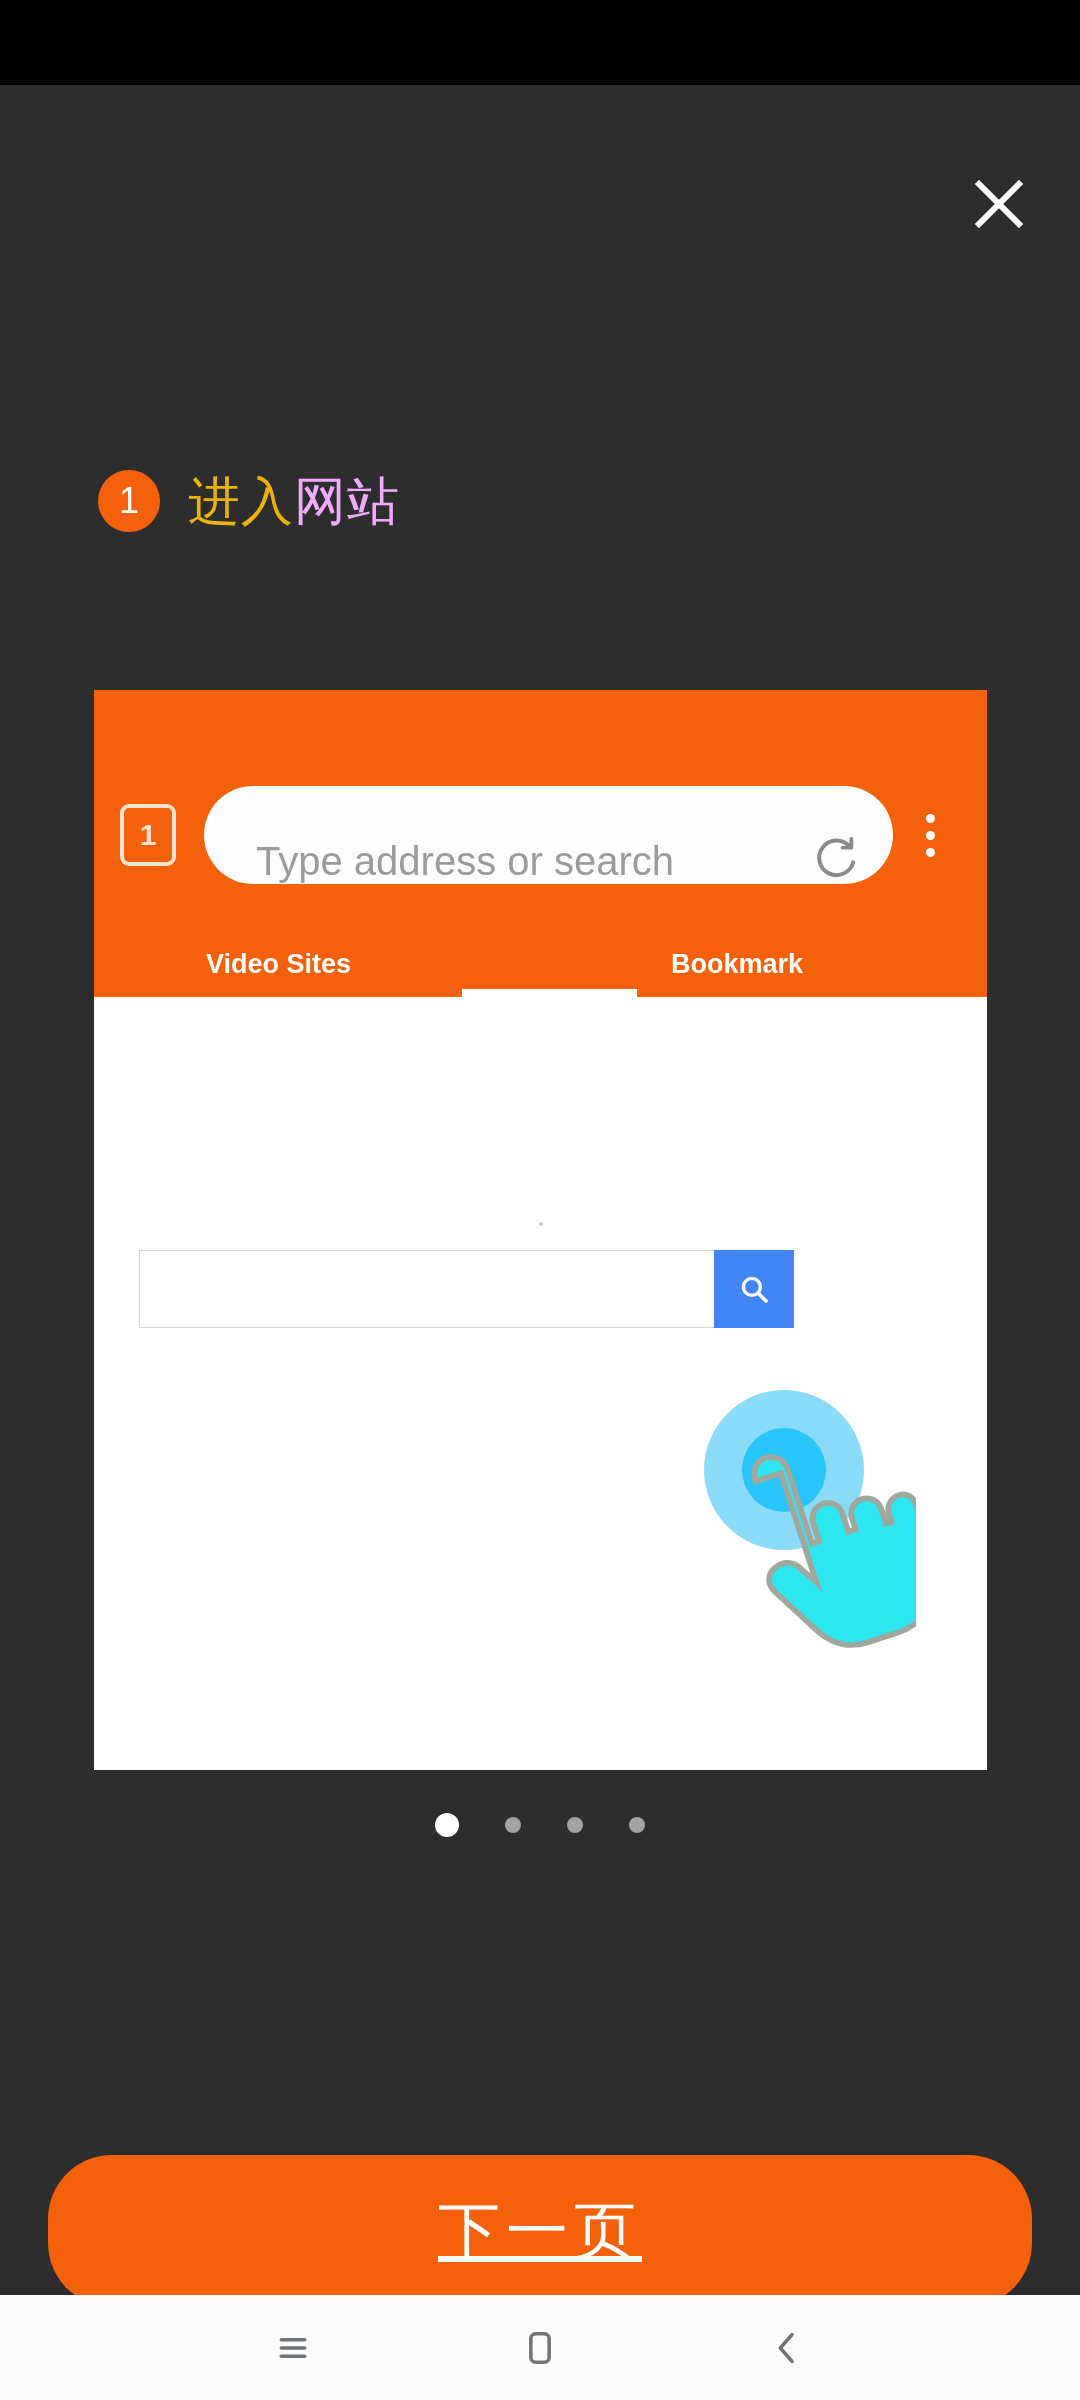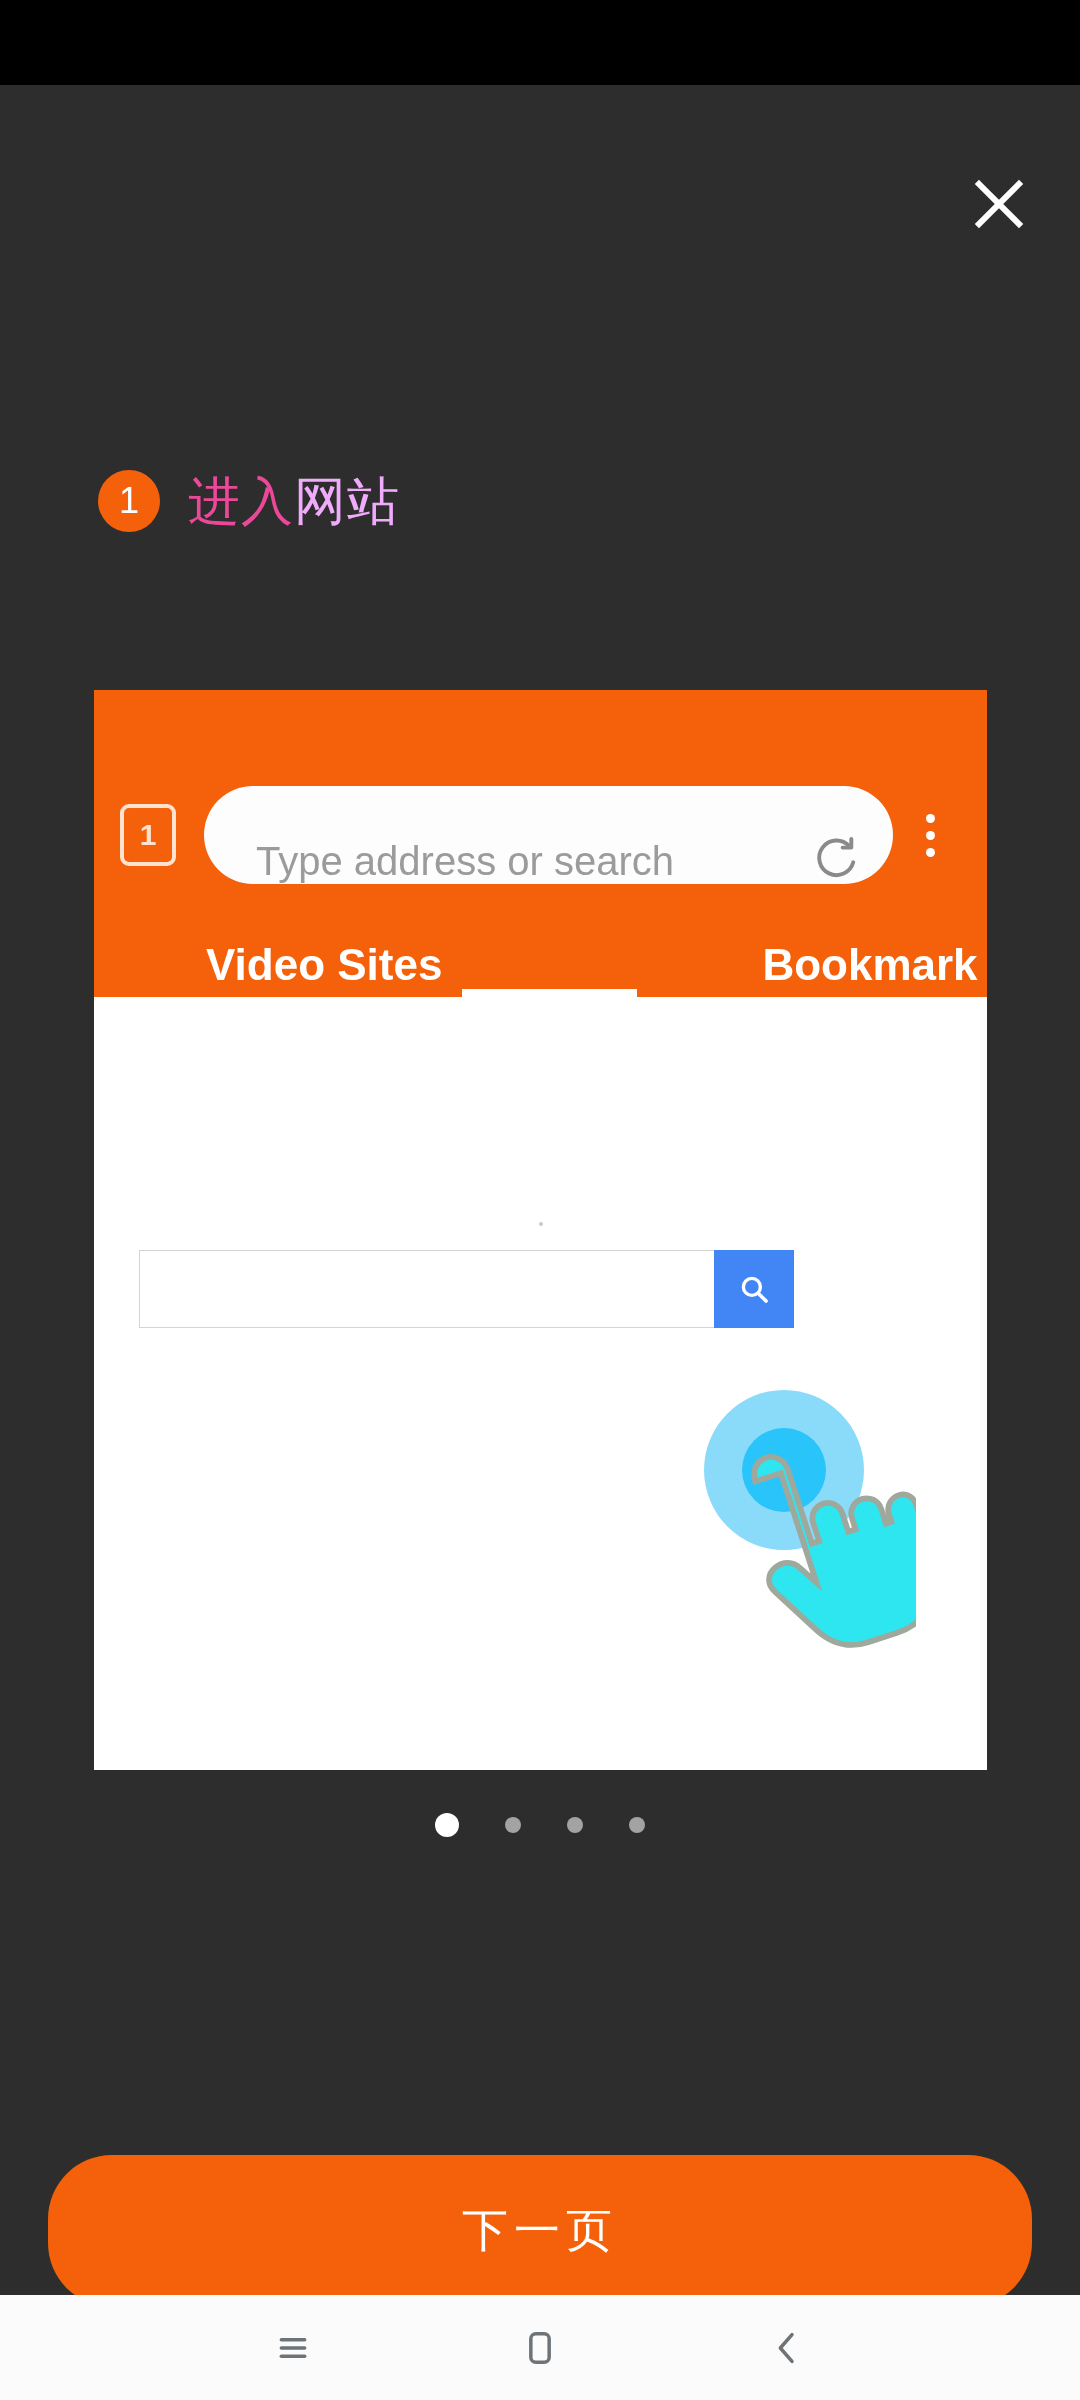--- a/index.html
+++ b/index.html
@@ -45,21 +45,21 @@
     font-size:36px; font-weight:400;
     display:flex; align-items:center; justify-content:center;
     line-height:1;
     flex:0 0 auto;
   }
   .step-title {
     font-size:52px; line-height:1;
     letter-spacing:1px;
     white-space:nowrap;
   }
-  .step-title .t-plain { color:#ec4899; }
+  .step-title .t-plain { color:#eab308; }
   .step-title .t-accent { color:#f0abfc; }
 
   
   .mock-card {
     position:absolute; left:94px; top:605px;
     width:893px; height:1080px;
     background:#ffffff;
     overflow:hidden;
   }
   .mock-topbar {
@@ -115,21 +115,21 @@
   }
 
   
   .tab-strip {
     position:absolute; left:0; bottom:0;
     width:100%; height:105px;
     display:flex; align-items:center;
   }
   .mock-tab {
     color:#ffffff;
-    font-size:44px; font-weight:bold;
+    font-size:27px; font-weight:bold;
     white-space:nowrap;
     padding:0 10px;
     margin-top:40px;
   }
   .mock-tab.t1 { margin-left:102px; }
   .mock-tab.t2 { margin-left:300px; }
   .tab-underline {
     position:absolute;
     left:368px; bottom:0;
     width:175px; height:8px;
@@ -201,25 +201,26 @@
   }
 
   
   .cta {
     position:absolute; left:48px; top:2070px;
     width:984px; height:152px;
     background:#f4610a;
     border-radius:64px;
     border:none;
     color:#ffffff;
-    font-size:46px;
+    font-size:62px;
     letter-spacing:6px;
     display:flex; align-items:center; justify-content:center;
     cursor:pointer;
     font-family:inherit;
+    text-decoration:underline;
   }
 
   
   .navbar {
     position:absolute; left:0; bottom:0;
     width:1080px; height:105px;
     background:#fbfbfb;
     display:flex; align-items:center; justify-content:space-around;
     padding:0 170px;
   }

